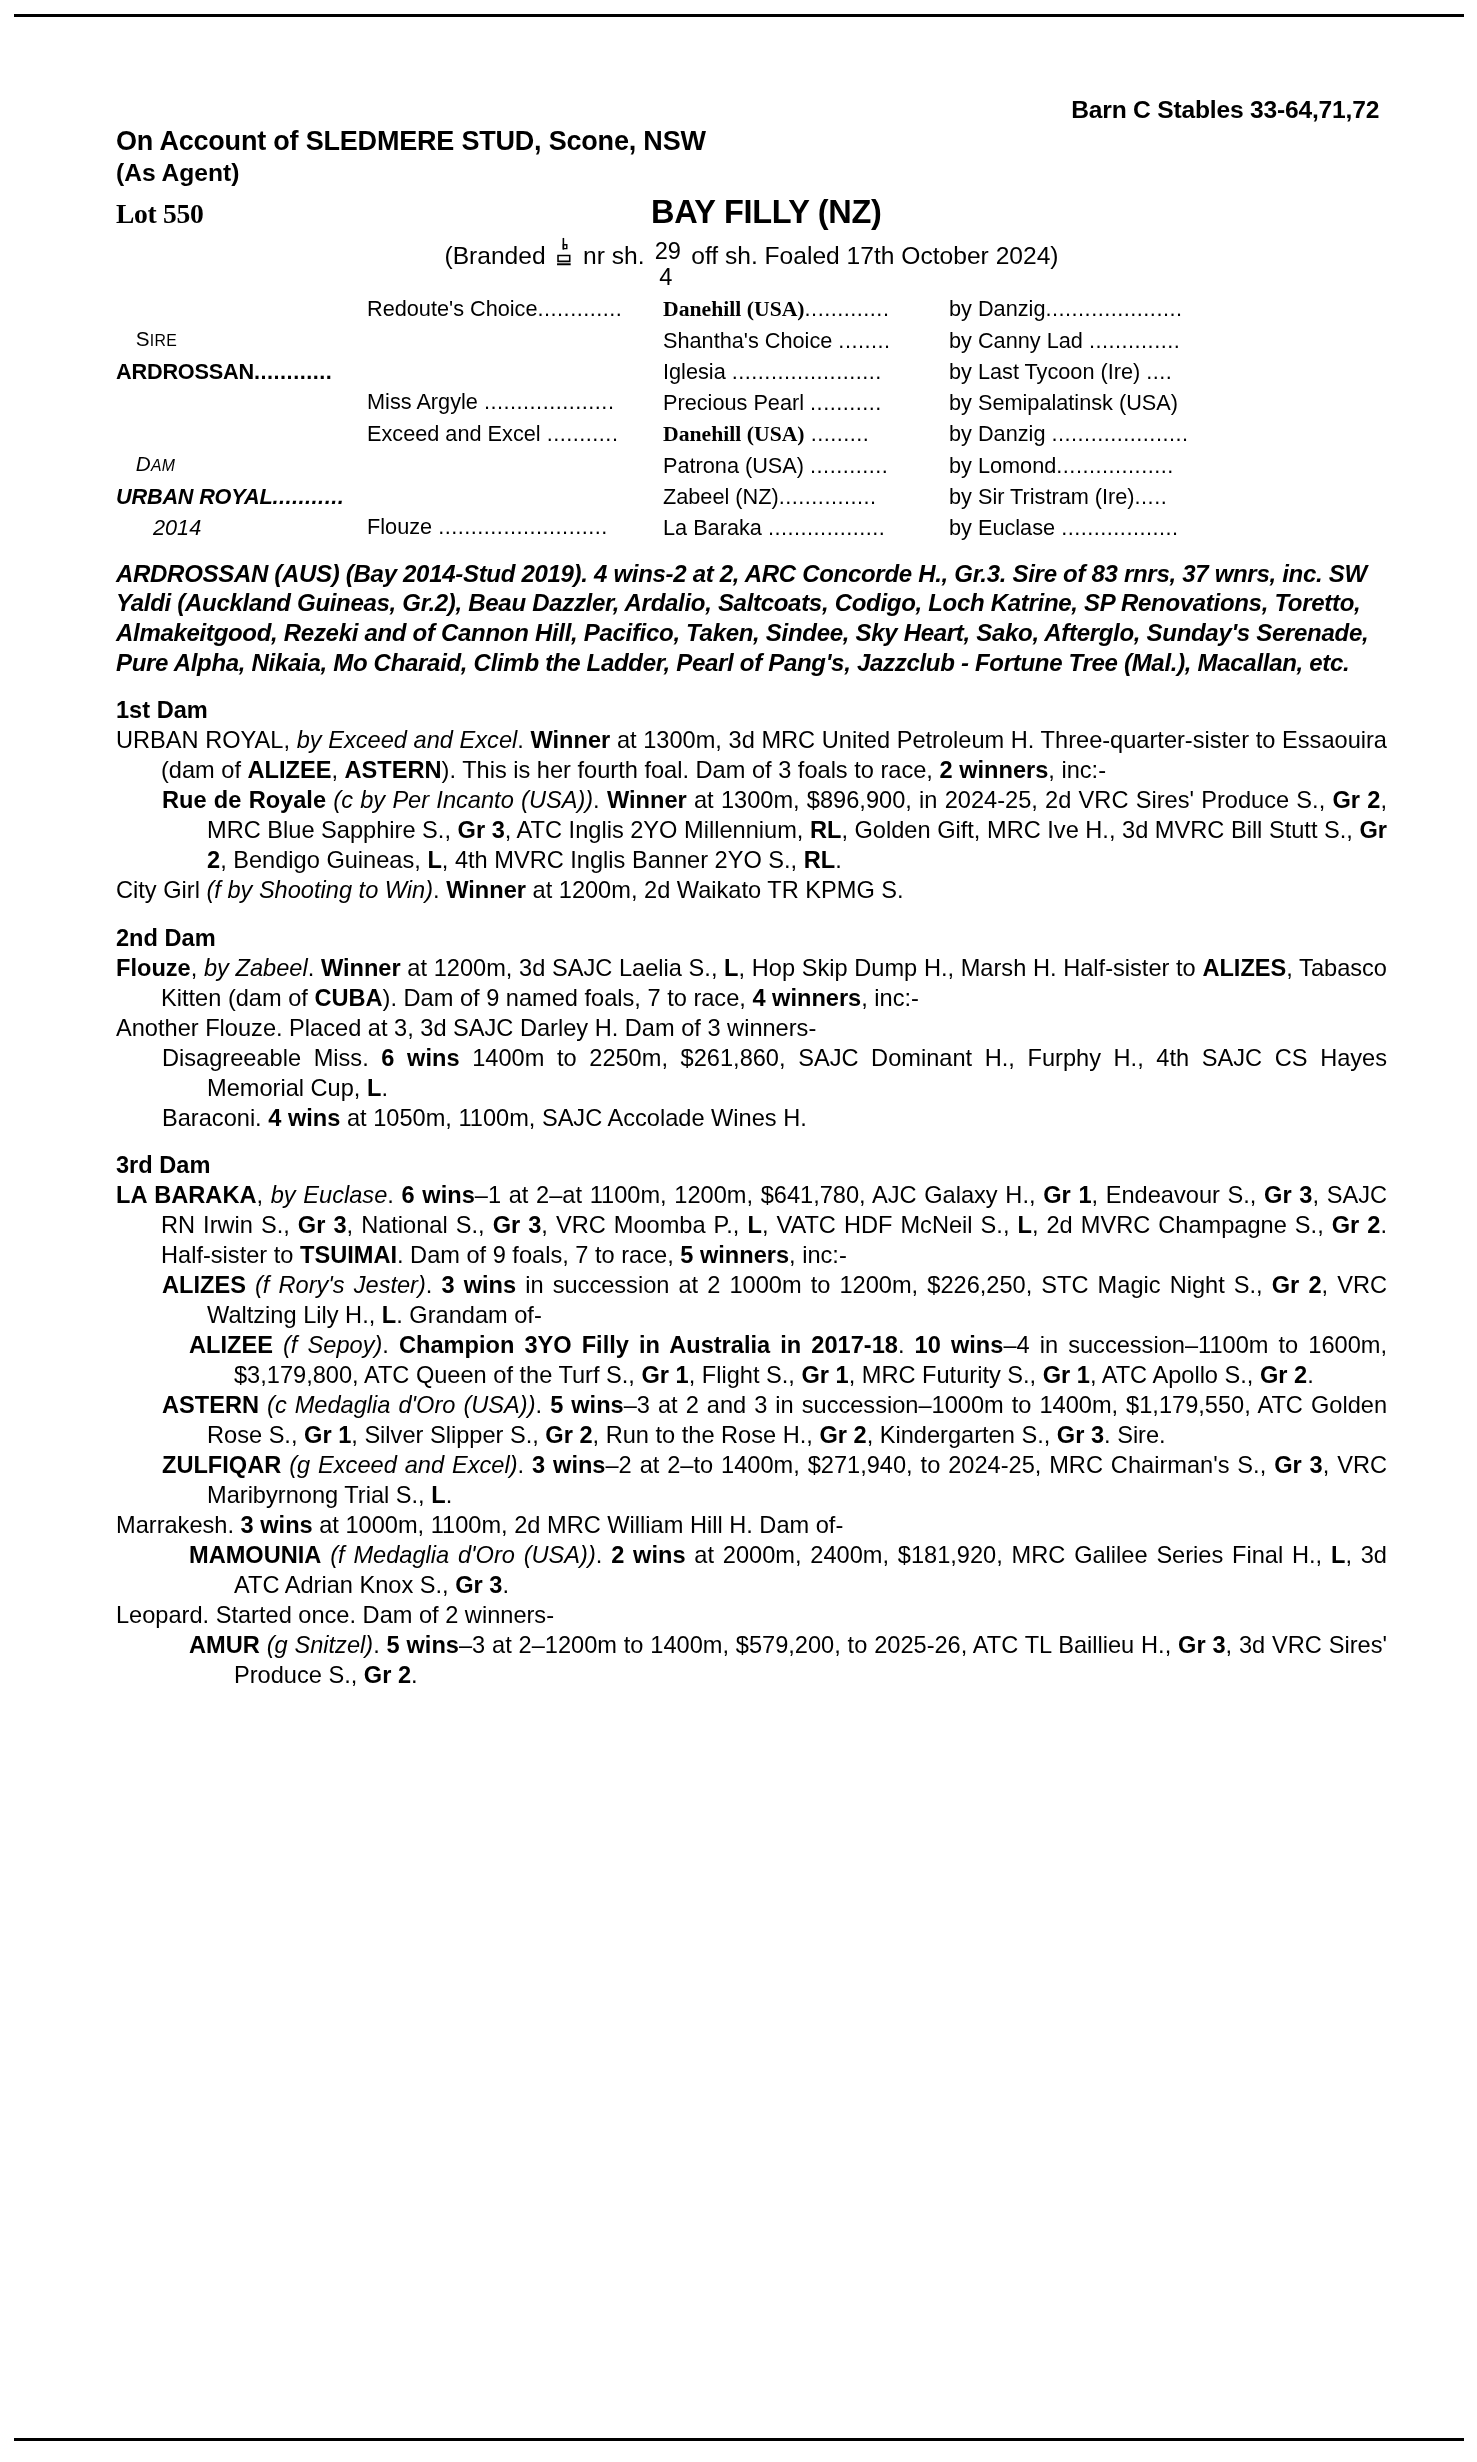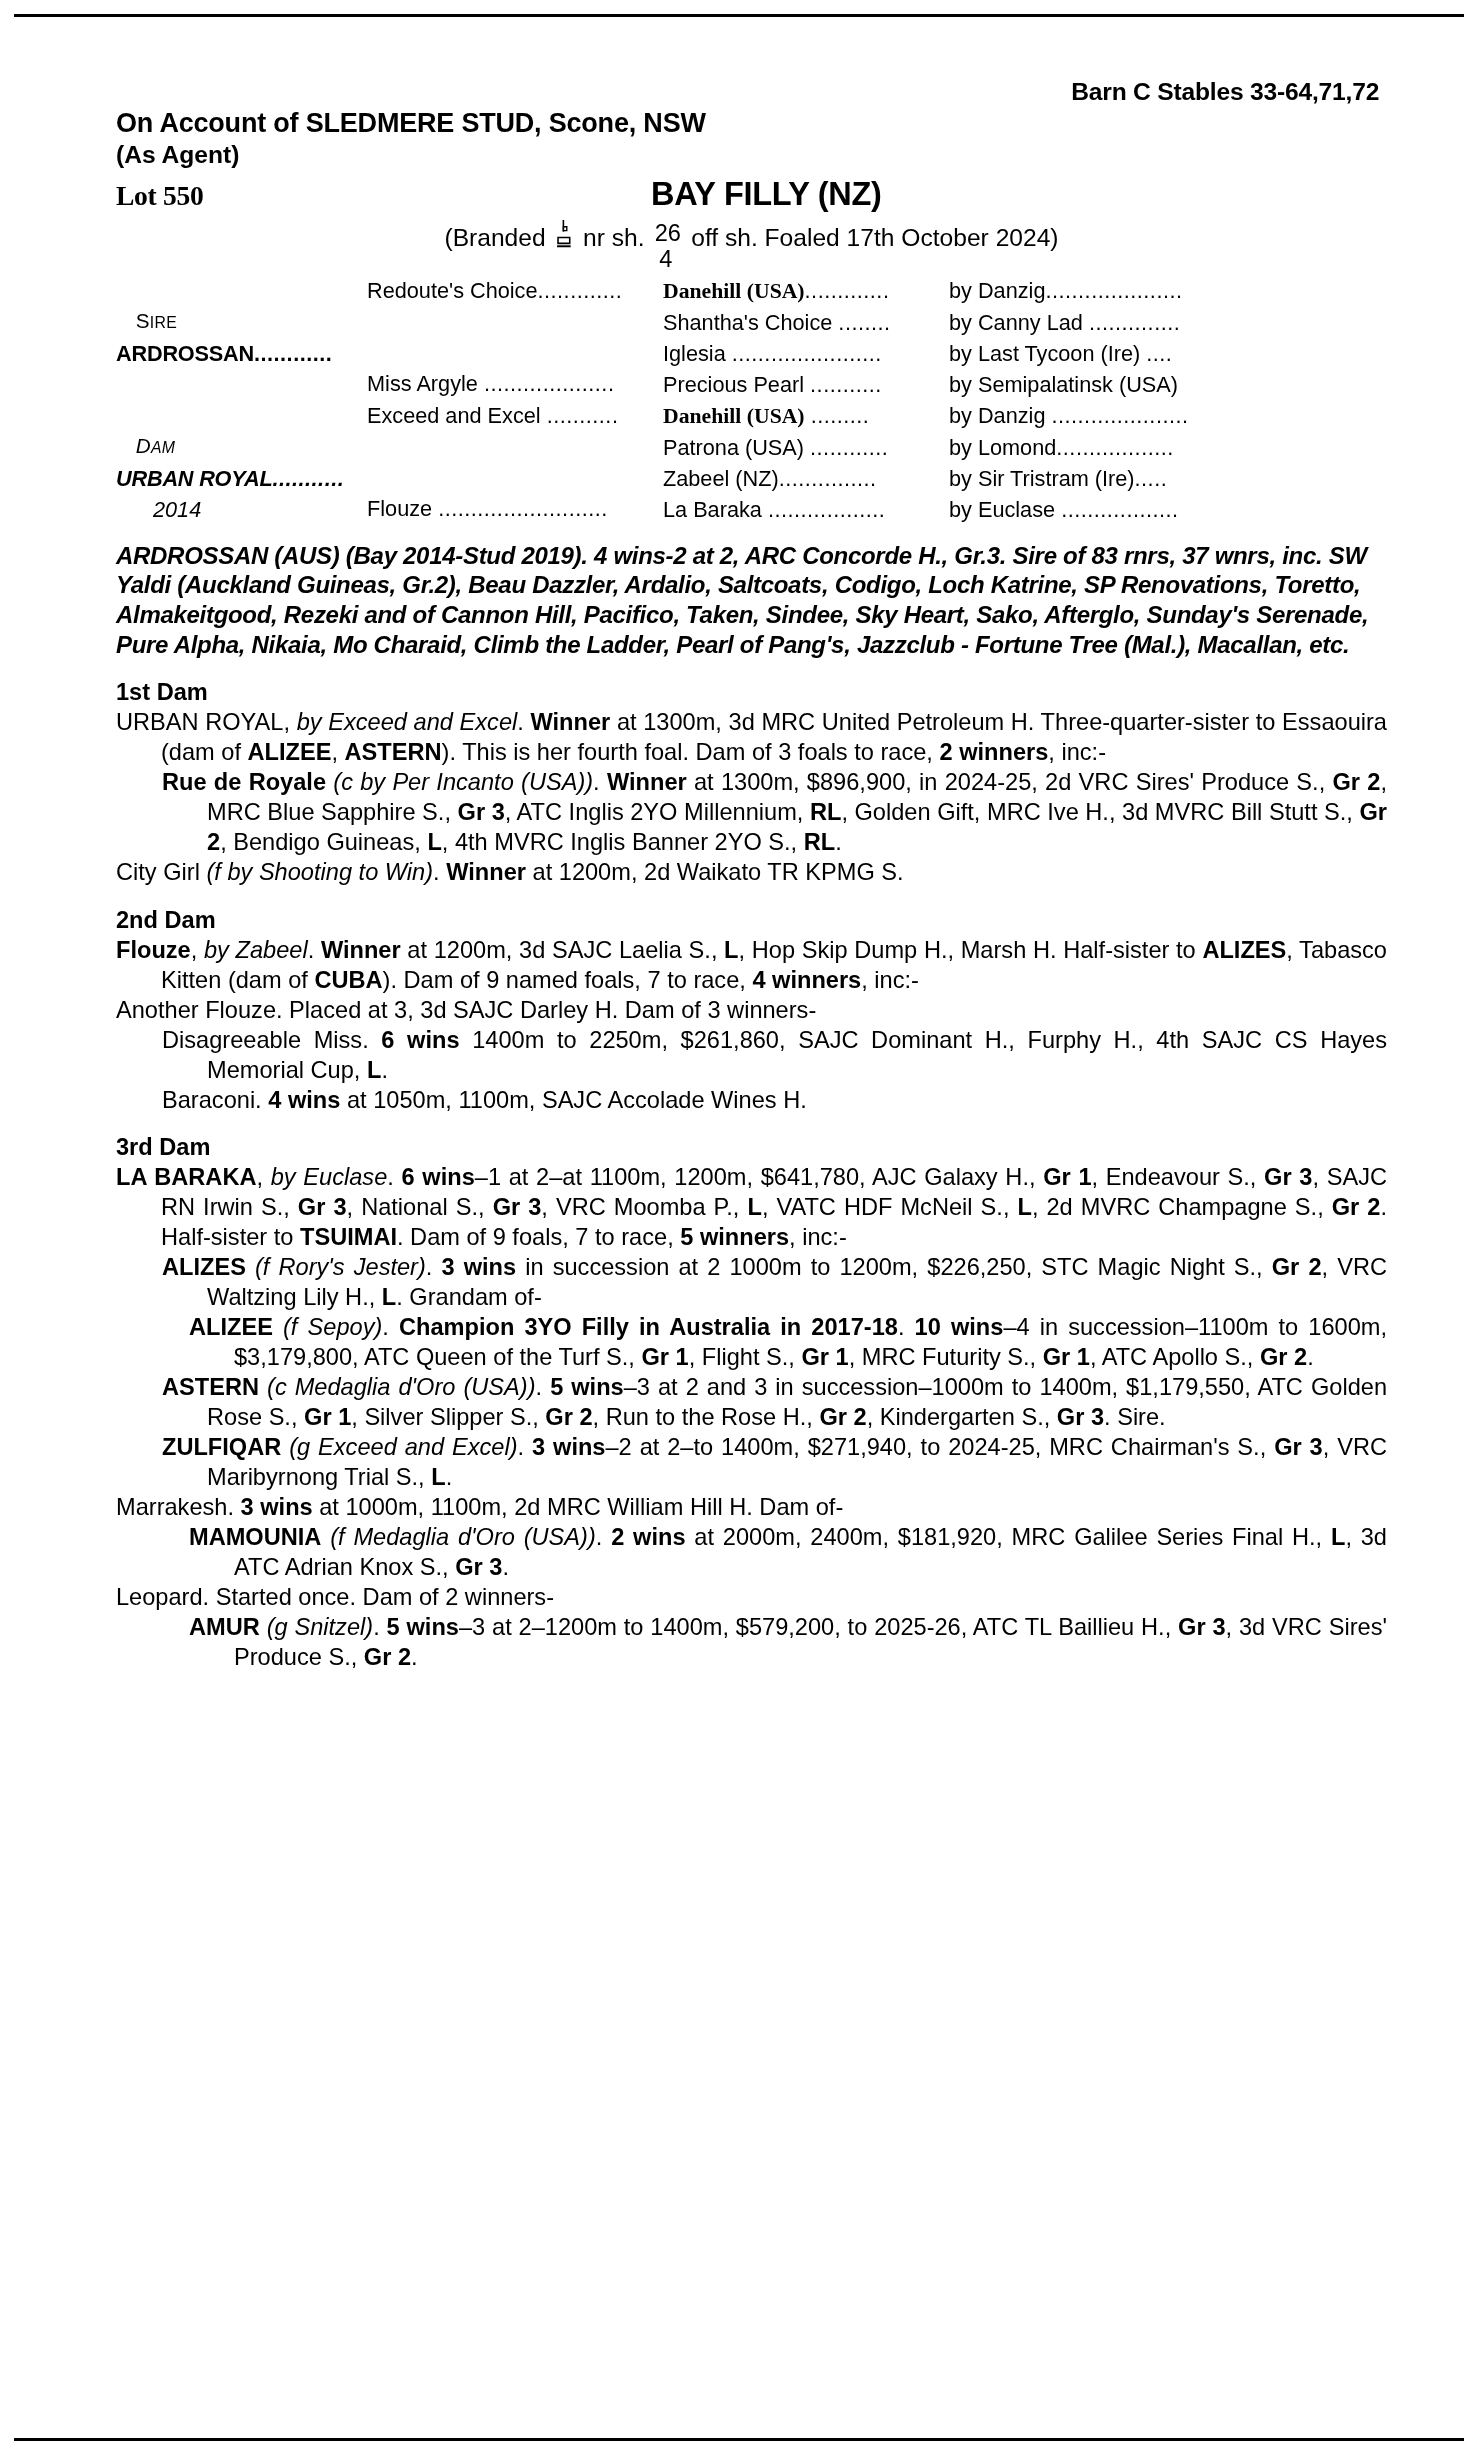--- a/index.html
+++ b/index.html
@@ -34,21 +34,21 @@
     position: absolute;
     left: 13.8px;
     right: 13.8px;
     bottom: 21.7px;
     height: 3px;
     background: #000;
   }
   .content {
     position: absolute;
     left: 116px;
-    top: 77px;
+    top: 95px;
     width: 1271px;
   }
 
   
   .barn {
     text-align: right;
     font-weight: bold;
     font-size: 24.6px;
     line-height: 30.5px;
     letter-spacing: -0.2px;
@@ -227,21 +227,21 @@
       <span class="brandglyph">
         <svg width="21.7" height="39" viewBox="0 0 22 40">
           <path d="M9.5 2 L9.5 14" stroke="#000" stroke-width="1.6" fill="none"></path>
           <path d="M9.5 13 L9.5 9 L13 9 L13 13 Z" stroke="#000" stroke-width="1.4" fill="none"></path>
           <path d="M4 20 L16 20 L16 26 L4 26 Z" stroke="#000" stroke-width="1.6" fill="none"></path>
           <path d="M3 29 L17 29" stroke="#000" stroke-width="2" fill="none"></path>
         </svg>
       </span>
       <span>nr sh.</span>
       <span class="fracwrap">
-        <span class="num">26</span>
+        <span class="num">29</span>
         <span class="den">4</span>
       </span>
       <span>off sh. Foaled 17th October 2024)</span>
     </div>
 
     <div class="ped">
 
       <div class="pedleft" style="grid-row: 1 / span 4;">
         <div class="sirelabel" style="margin-top:30.5px;">
           <span>S</span><span class="sc">IRE</span>

